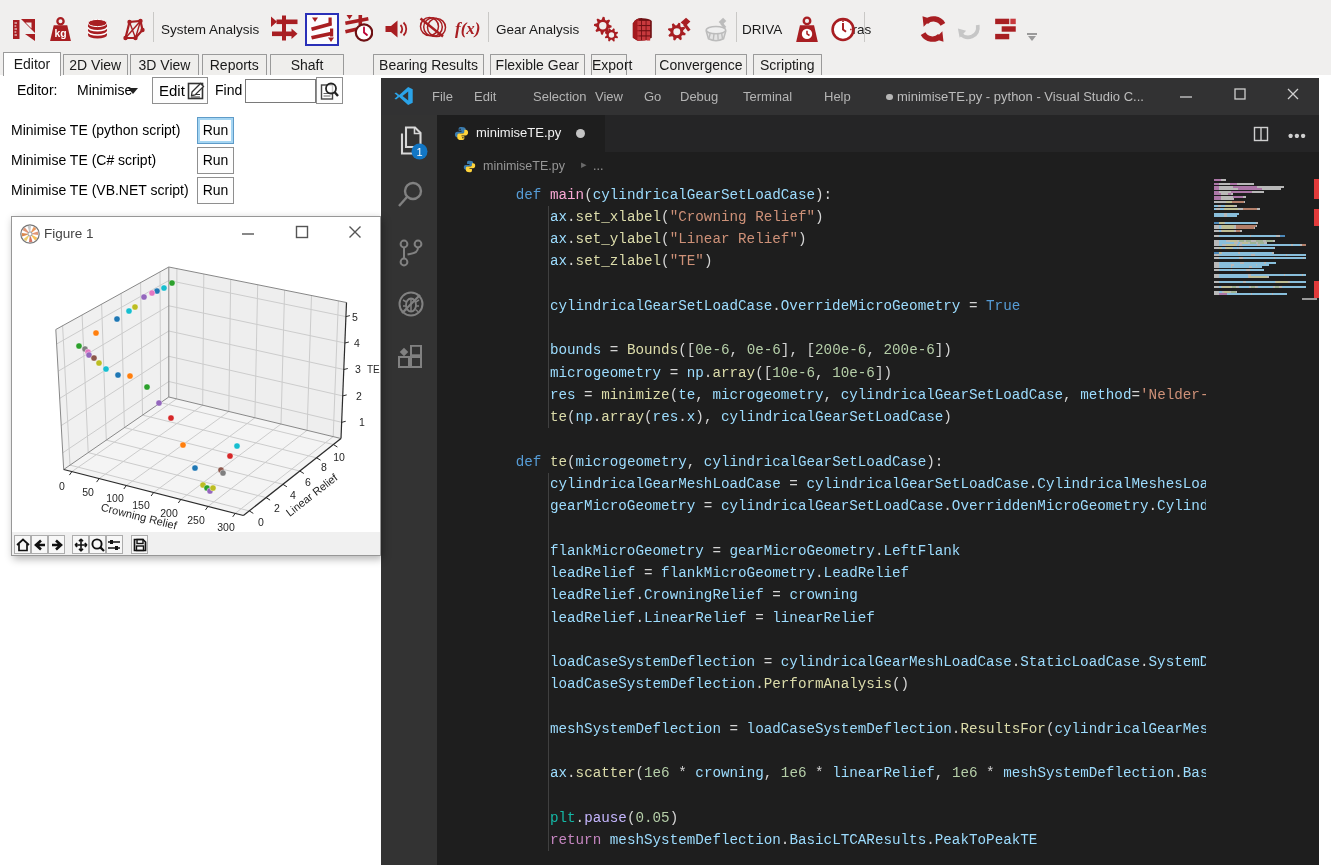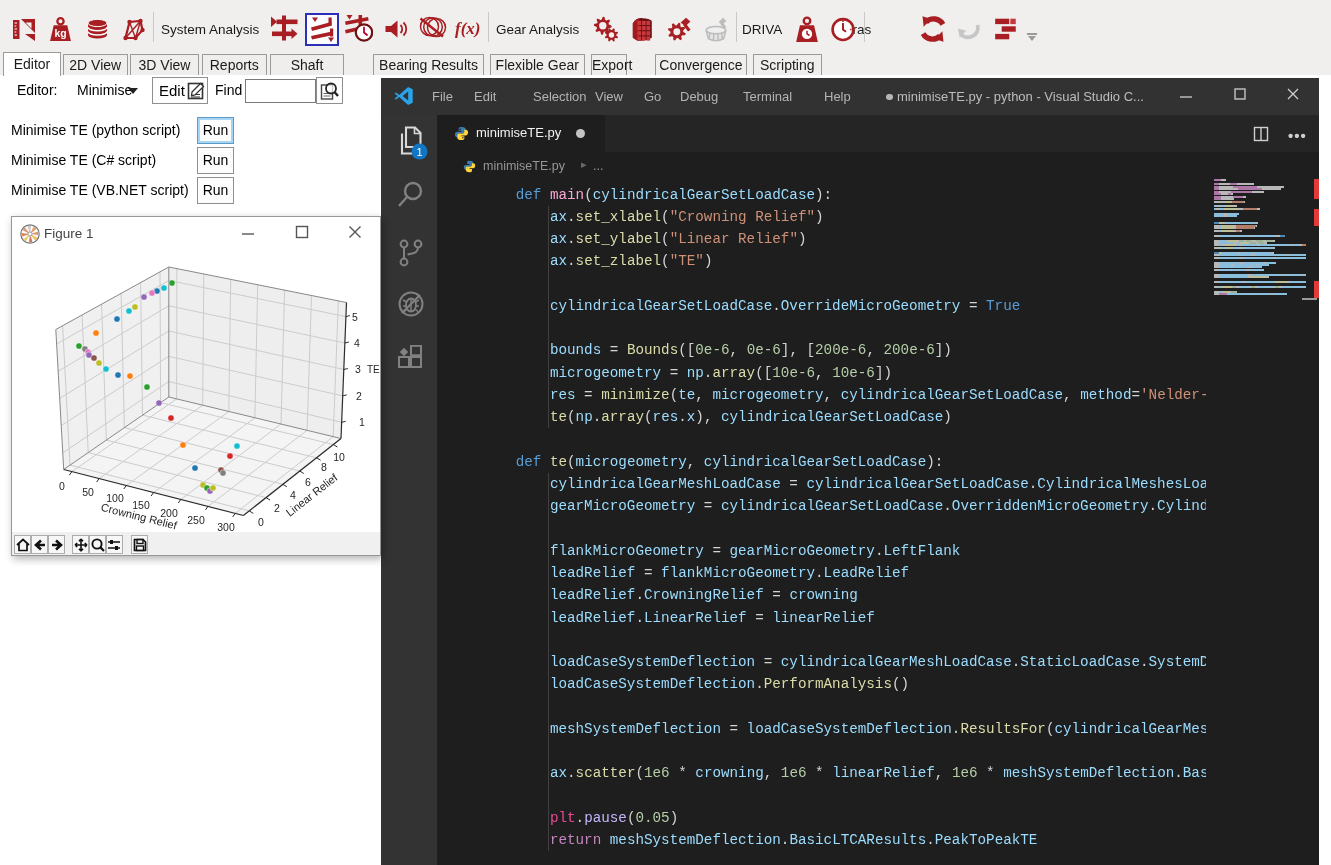--- a/index.html
+++ b/index.html
@@ -317,21 +317,21 @@
 <span style="color:#d4d4d4">    </span><span style="color:#9cdcfe">leadRelief</span><span style="color:#d4d4d4">.</span><span style="color:#9cdcfe">CrowningRelief</span><span style="color:#d4d4d4"> = </span><span style="color:#9cdcfe">crowning</span>
 <span style="color:#d4d4d4">    </span><span style="color:#9cdcfe">leadRelief</span><span style="color:#d4d4d4">.</span><span style="color:#9cdcfe">LinearRelief</span><span style="color:#d4d4d4"> = </span><span style="color:#9cdcfe">linearRelief</span>
 
 <span style="color:#d4d4d4">    </span><span style="color:#9cdcfe">loadCaseSystemDeflection</span><span style="color:#d4d4d4"> = </span><span style="color:#9cdcfe">cylindricalGearMeshLoadCase</span><span style="color:#d4d4d4">.</span><span style="color:#9cdcfe">StaticLoadCase</span><span style="color:#d4d4d4">.</span><span style="color:#9cdcfe">SystemDeflection</span>
 <span style="color:#d4d4d4">    </span><span style="color:#9cdcfe">loadCaseSystemDeflection</span><span style="color:#d4d4d4">.</span><span style="color:#dcdcaa">PerformAnalysis</span><span style="color:#d4d4d4">()</span>
 
 <span style="color:#d4d4d4">    </span><span style="color:#9cdcfe">meshSystemDeflection</span><span style="color:#d4d4d4"> = </span><span style="color:#9cdcfe">loadCaseSystemDeflection</span><span style="color:#d4d4d4">.</span><span style="color:#dcdcaa">ResultsFor</span><span style="color:#d4d4d4">(</span><span style="color:#9cdcfe">cylindricalGearMeshLoadCase</span>
 
 <span style="color:#d4d4d4">    </span><span style="color:#9cdcfe">ax</span><span style="color:#d4d4d4">.</span><span style="color:#dcdcaa">scatter</span><span style="color:#d4d4d4">(</span><span style="color:#b5cea8">1e6</span><span style="color:#d4d4d4"> * </span><span style="color:#9cdcfe">crowning</span><span style="color:#d4d4d4">, </span><span style="color:#b5cea8">1e6</span><span style="color:#d4d4d4"> * </span><span style="color:#9cdcfe">linearRelief</span><span style="color:#d4d4d4">, </span><span style="color:#b5cea8">1e6</span><span style="color:#d4d4d4"> * </span><span style="color:#9cdcfe">meshSystemDeflection</span><span style="color:#d4d4d4">.</span><span style="color:#9cdcfe">BasicLTCAResults</span>
 
-<span style="color:#d4d4d4">    </span><span style="color:#ec4899">plt</span><span style="color:#d4d4d4">.</span><span style="color:#c4b5fd">pause</span><span style="color:#d4d4d4">(</span><span style="color:#b5cea8">0.05</span><span style="color:#d4d4d4">)</span>
+<span style="color:#d4d4d4">    </span><span style="color:#14b8a6">plt</span><span style="color:#d4d4d4">.</span><span style="color:#c4b5fd">pause</span><span style="color:#d4d4d4">(</span><span style="color:#b5cea8">0.05</span><span style="color:#d4d4d4">)</span>
 <span style="color:#d4d4d4">    </span><span style="color:#c586c0">return </span><span style="color:#9cdcfe">meshSystemDeflection</span><span style="color:#d4d4d4">.</span><span style="color:#9cdcfe">BasicLTCAResults</span><span style="color:#d4d4d4">.</span><span style="color:#9cdcfe">PeakToPeakTE</span></div>
 <div class="iguide" style="left:167px;top:127.8px;height:222.6px"></div>
 <div class="iguide" style="left:167px;top:395px;height:378.4px"></div>
 </div>
 <div style="position:absolute;left:1208px;top:155px;width:111px;height:710px;background:#1e1e1e"></div>
 <div style="position:absolute;left:1214.0px;top:178.5px;width:7.2px;height:2px;background:#c586c0;opacity:.85"></div>
 <div style="position:absolute;left:1221.2px;top:178.5px;width:4.8px;height:2px;background:#d4d4d4;opacity:.85"></div>
 <div style="position:absolute;left:1214.0px;top:183.4px;width:4.8px;height:2px;background:#c586c0;opacity:.85"></div>
 <div style="position:absolute;left:1218.8px;top:183.4px;width:1.2px;height:2px;background:#d4d4d4;opacity:.85"></div>
 <div style="position:absolute;left:1220.0px;top:183.4px;width:8.4px;height:2px;background:#d4d4d4;opacity:.85"></div>

